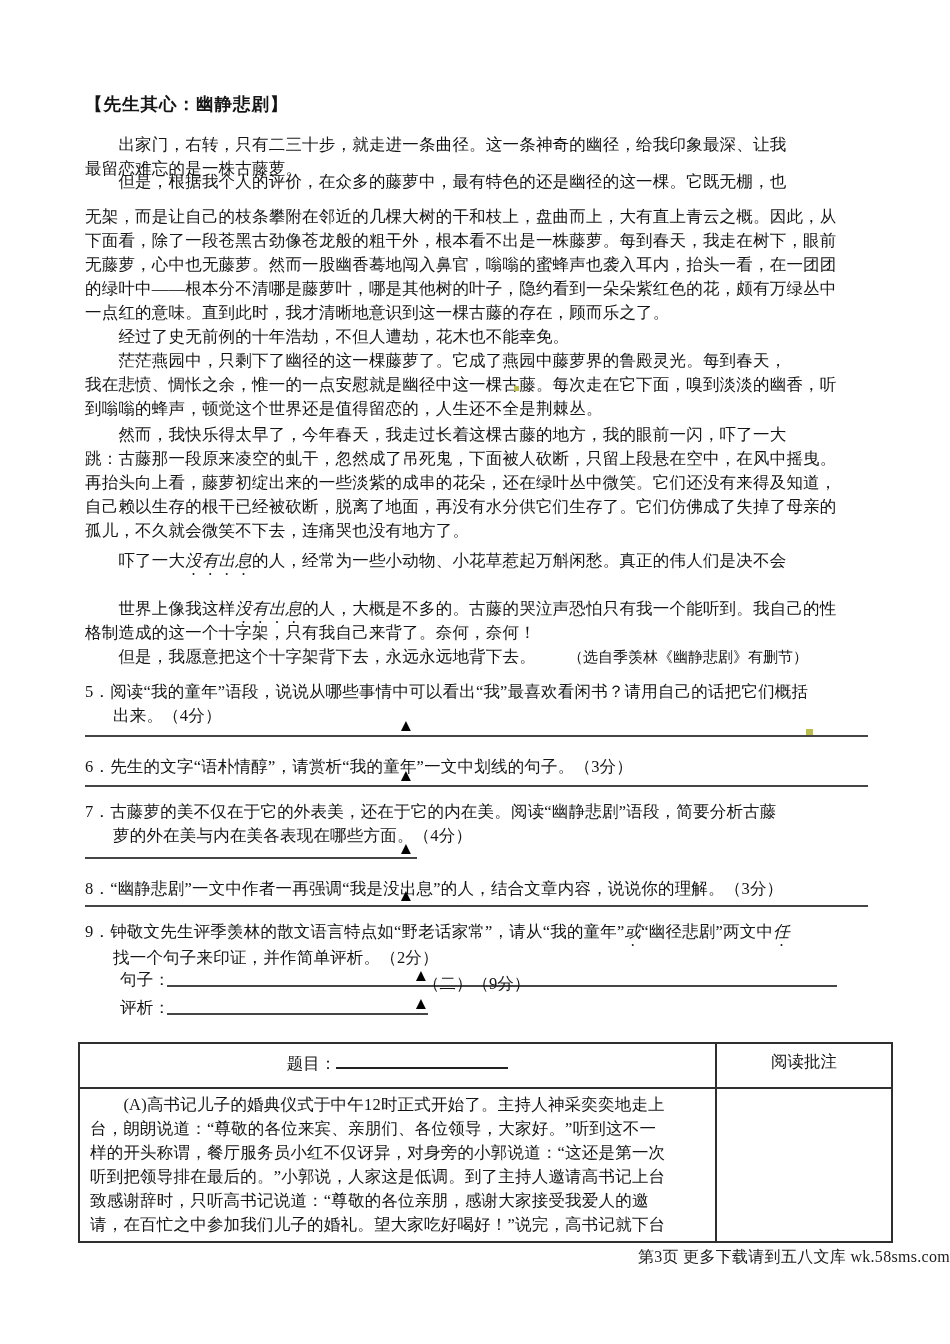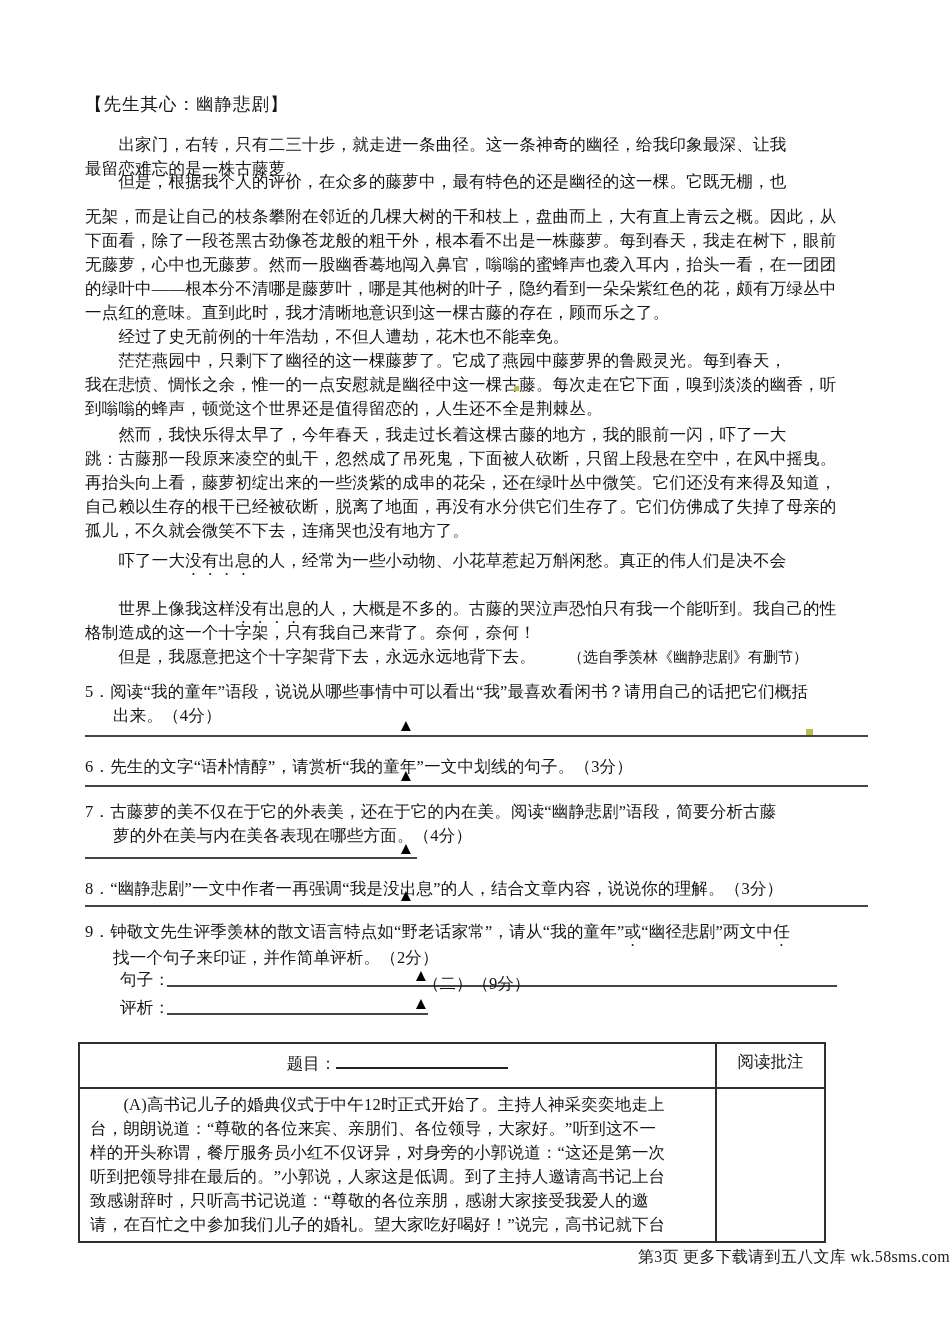--- a/index.html
+++ b/index.html
@@ -3,44 +3,44 @@
 <meta charset="utf-8">
 <style>
   html,body{margin:0;padding:0;background:#ffffff;}
   .page{
     position:relative;width:950px;height:1344px;background:#ffffff;
     font-family:"Liberation Serif","DejaVu Serif",serif;color:#151515;
     overflow:hidden;
   }
   .doc-title{
     position:absolute;left:85px;top:92px;height:24px;line-height:24px;
-    font-size:17.5px;font-weight:normal;letter-spacing:1px;white-space:nowrap;
+    font-size:17.5px;font-weight:bold;letter-spacing:1px;white-space:nowrap;
   }
   .line{
     position:absolute;left:85px;height:24px;line-height:24px;
     font-size:16.5px;white-space:nowrap;letter-spacing:0.2px;
   }
   .indent2{left:113px;}
   .ansline{position:absolute;height:0;border-top:2px solid #454545;}
   .tri{
     position:absolute;width:20px;font-size:17px;line-height:20px;
     color:#000;text-align:center;
   }
   .emph{
     -webkit-text-emphasis:filled dot #151515;text-emphasis:filled dot #151515;
-    -webkit-text-emphasis-position:under right;text-emphasis-position:under right;
+    -webkit-text-emphasis-position:under right;text-emphasis-position:under right;font-style:italic;
   }
   .source{font-size:15px;margin-left:32px;letter-spacing:0;}
   .artifact{position:absolute;background:#bdbd4e;}
   .center-line{
     position:absolute;left:85px;width:783px;text-align:center;height:24px;
     line-height:24px;font-size:16.5px;
   }
   .doc-table{
-    position:absolute;left:78px;top:1042px;width:748px;height:201px;
+    position:absolute;left:78px;top:1042px;width:815px;height:201px;
     border:2px solid #2f2f2f;box-sizing:border-box;background:#fff;
   }
   .col-divider{position:absolute;top:0;bottom:0;left:635px;width:2px;background:#2f2f2f;}
   .table-header-row{
     position:absolute;left:0;right:0;top:0;height:45px;
     border-bottom:2px solid #2f2f2f;box-sizing:border-box;
   }
   .title-cell{
     position:absolute;left:0;width:635px;top:6px;height:24px;line-height:24px;
     font-size:16.5px;text-align:center;white-space:nowrap;

